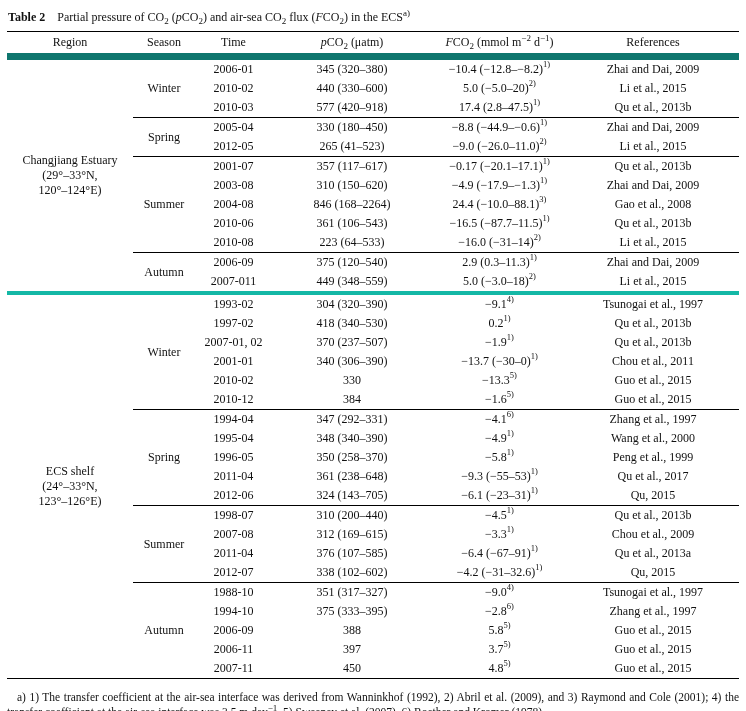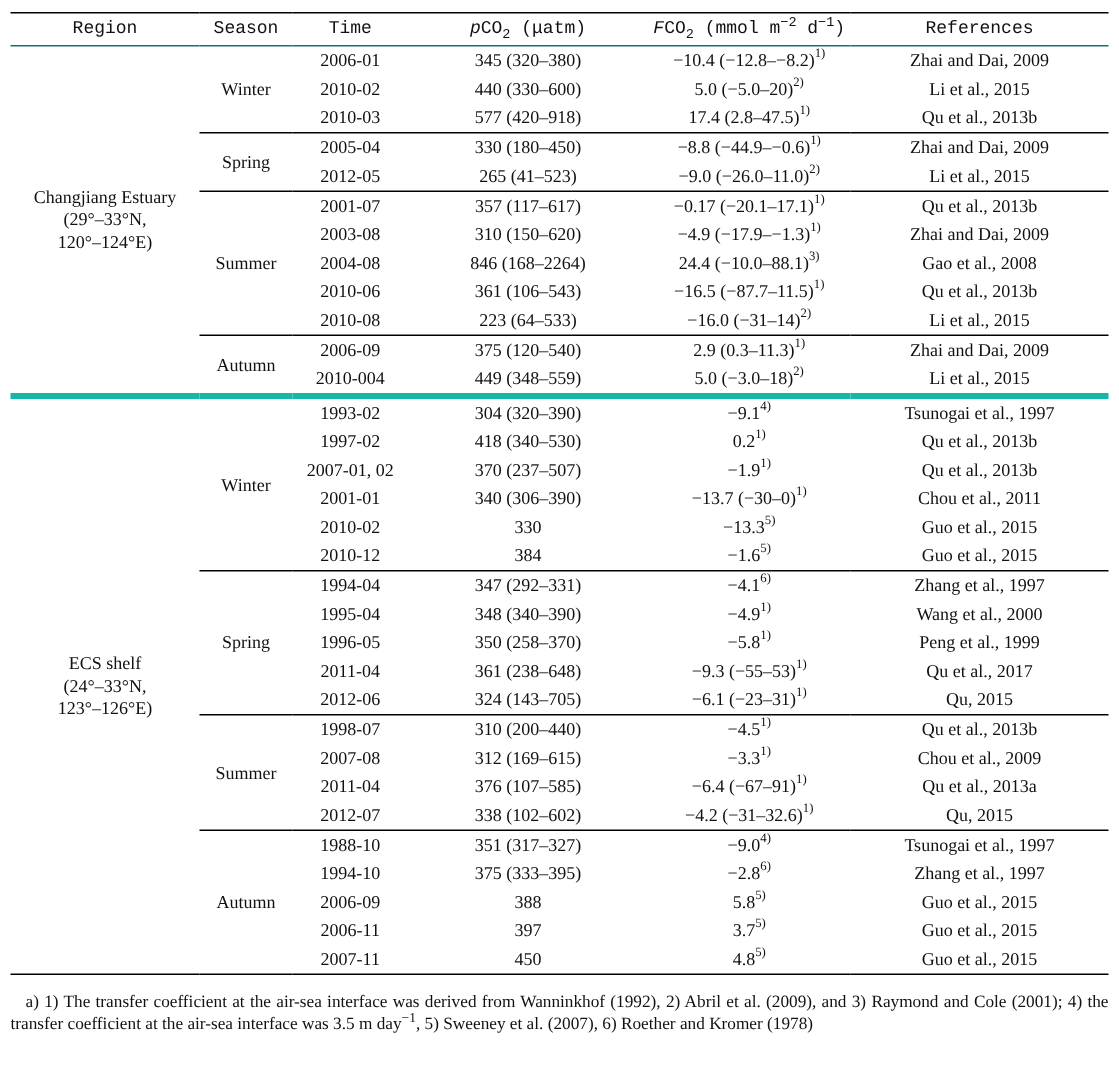--- a/index.html
+++ b/index.html
@@ -16,35 +16,38 @@
   sup{font-size:9px;line-height:0;}
   table{
     width:732px;border-collapse:collapse;table-layout:fixed;
     border-top:1.5px solid #000;border-bottom:1.5px solid #000;
     font-size:12px;
   }
   th,td{
     font-weight:normal;text-align:center;vertical-align:middle;
     padding:0 2px;height:19px;line-height:13px;overflow:hidden;white-space:nowrap;
   }
-  thead th{height:21px;border-bottom:1px solid #0f766e;font-family:Liberation Mono, monospace;}
+  thead th{height:21px;border-bottom:7px solid #0f766e;}
   tr.season-sep td{border-top:1px solid #000;}
   tr.region-sep td{border-top:4px solid #14b8a6;}
   td.region-cell div{line-height:15px;white-space:nowrap;}
   td.flux-cell sup{font-size:8.5px;position:relative;top:-1px;}
   .footnote{
     font-size:11.5px;line-height:15px;margin:11px 0 0 0;
     text-align:justify;text-indent:10px;width:732px;
   }
 </style>
 </head>
 <body>
 
 <div class="page">
 
+  <div class="caption">
+    <span class="cap-label">Table 2</span><span>Partial pressure of CO<sub>2</sub> (<i>p</i>CO<sub>2</sub>) and air-sea CO<sub>2</sub> flux (<i>F</i>CO<sub>2</sub>) in the ECS<sup>a)</sup></span>
+  </div>
 
   <table>
     <colgroup>
       <col style="width:126px">
         <col style="width:62px">
         <col style="width:77px">
       <col style="width:160px">
         <col style="width:135px">
         <col style="width:172px">
     </colgroup>
@@ -128,21 +131,21 @@
           <td>Li et al., 2015</td>
         </tr>
         <tr class="season-sep">
           <td class="season-cell" rowspan="2">Autumn</td>
           <td>2006-09</td>
           <td>375 (120–540)</td>
           <td class="flux-cell">2.9 (0.3–11.3)<sup>1)</sup></td>
           <td>Zhai and Dai, 2009</td>
         </tr>
         <tr>
-          <td>2010-004</td>
+          <td>2007-011</td>
           <td>449 (348–559)</td>
           <td class="flux-cell">5.0 (−3.0–18)<sup>2)</sup></td>
           <td>Li et al., 2015</td>
         </tr>
         <tr class="region-sep">
           <td class="region-cell" rowspan="20">
             <div>ECS shelf</div>
             <div>(24°–33°N,</div>
             <div>123°–126°E)</div>
           </td>

